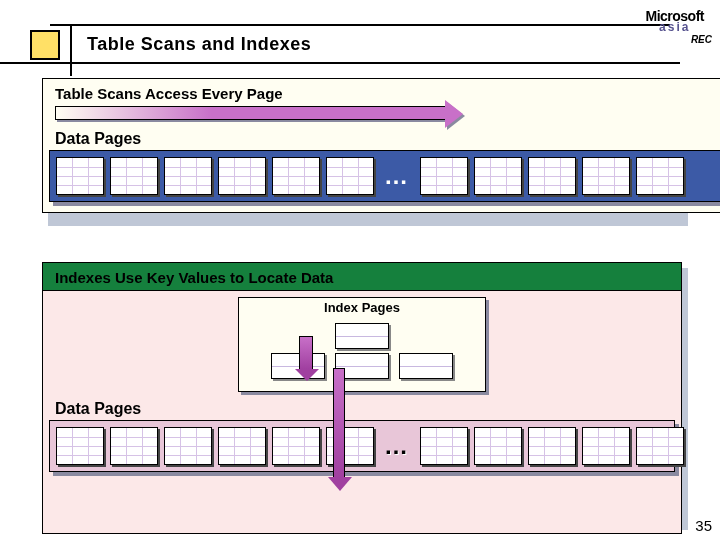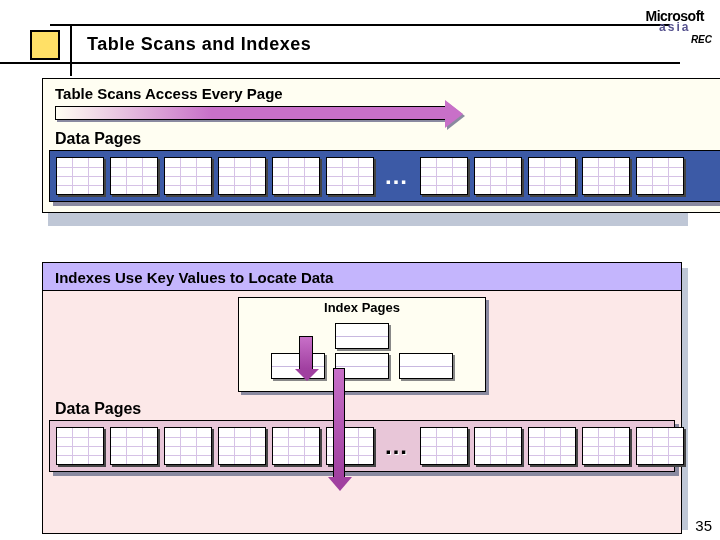--- a/index.html
+++ b/index.html
@@ -168,21 +168,21 @@
   .ellipsis.dark { color: #000; text-shadow: 1px 1px #fff; }
 
   
   .panel2-shadow { top: 268px; left: 48px; width: 640px; height: 262px; }
   .panel2 { top: 262px; left: 42px; width: 640px; background:#fce8e8; height: 272px; }
   .panel2-title {
     font-size: 15px;
     font-weight: 900;
     padding: 6px 12px 4px;
     color: #000;
-    background:#c4b5fd;
+    background:#15803d;
     border-bottom:1px solid #000;
     margin:0;
   }
   .idx-panel {
     margin: 6px auto 2px;
     width: 248px;
     background: #fffef2;
     border: 1px solid #000;
     padding: 2px 8px 8px;
     box-shadow: 3px 3px 0 #8a8aa0;

